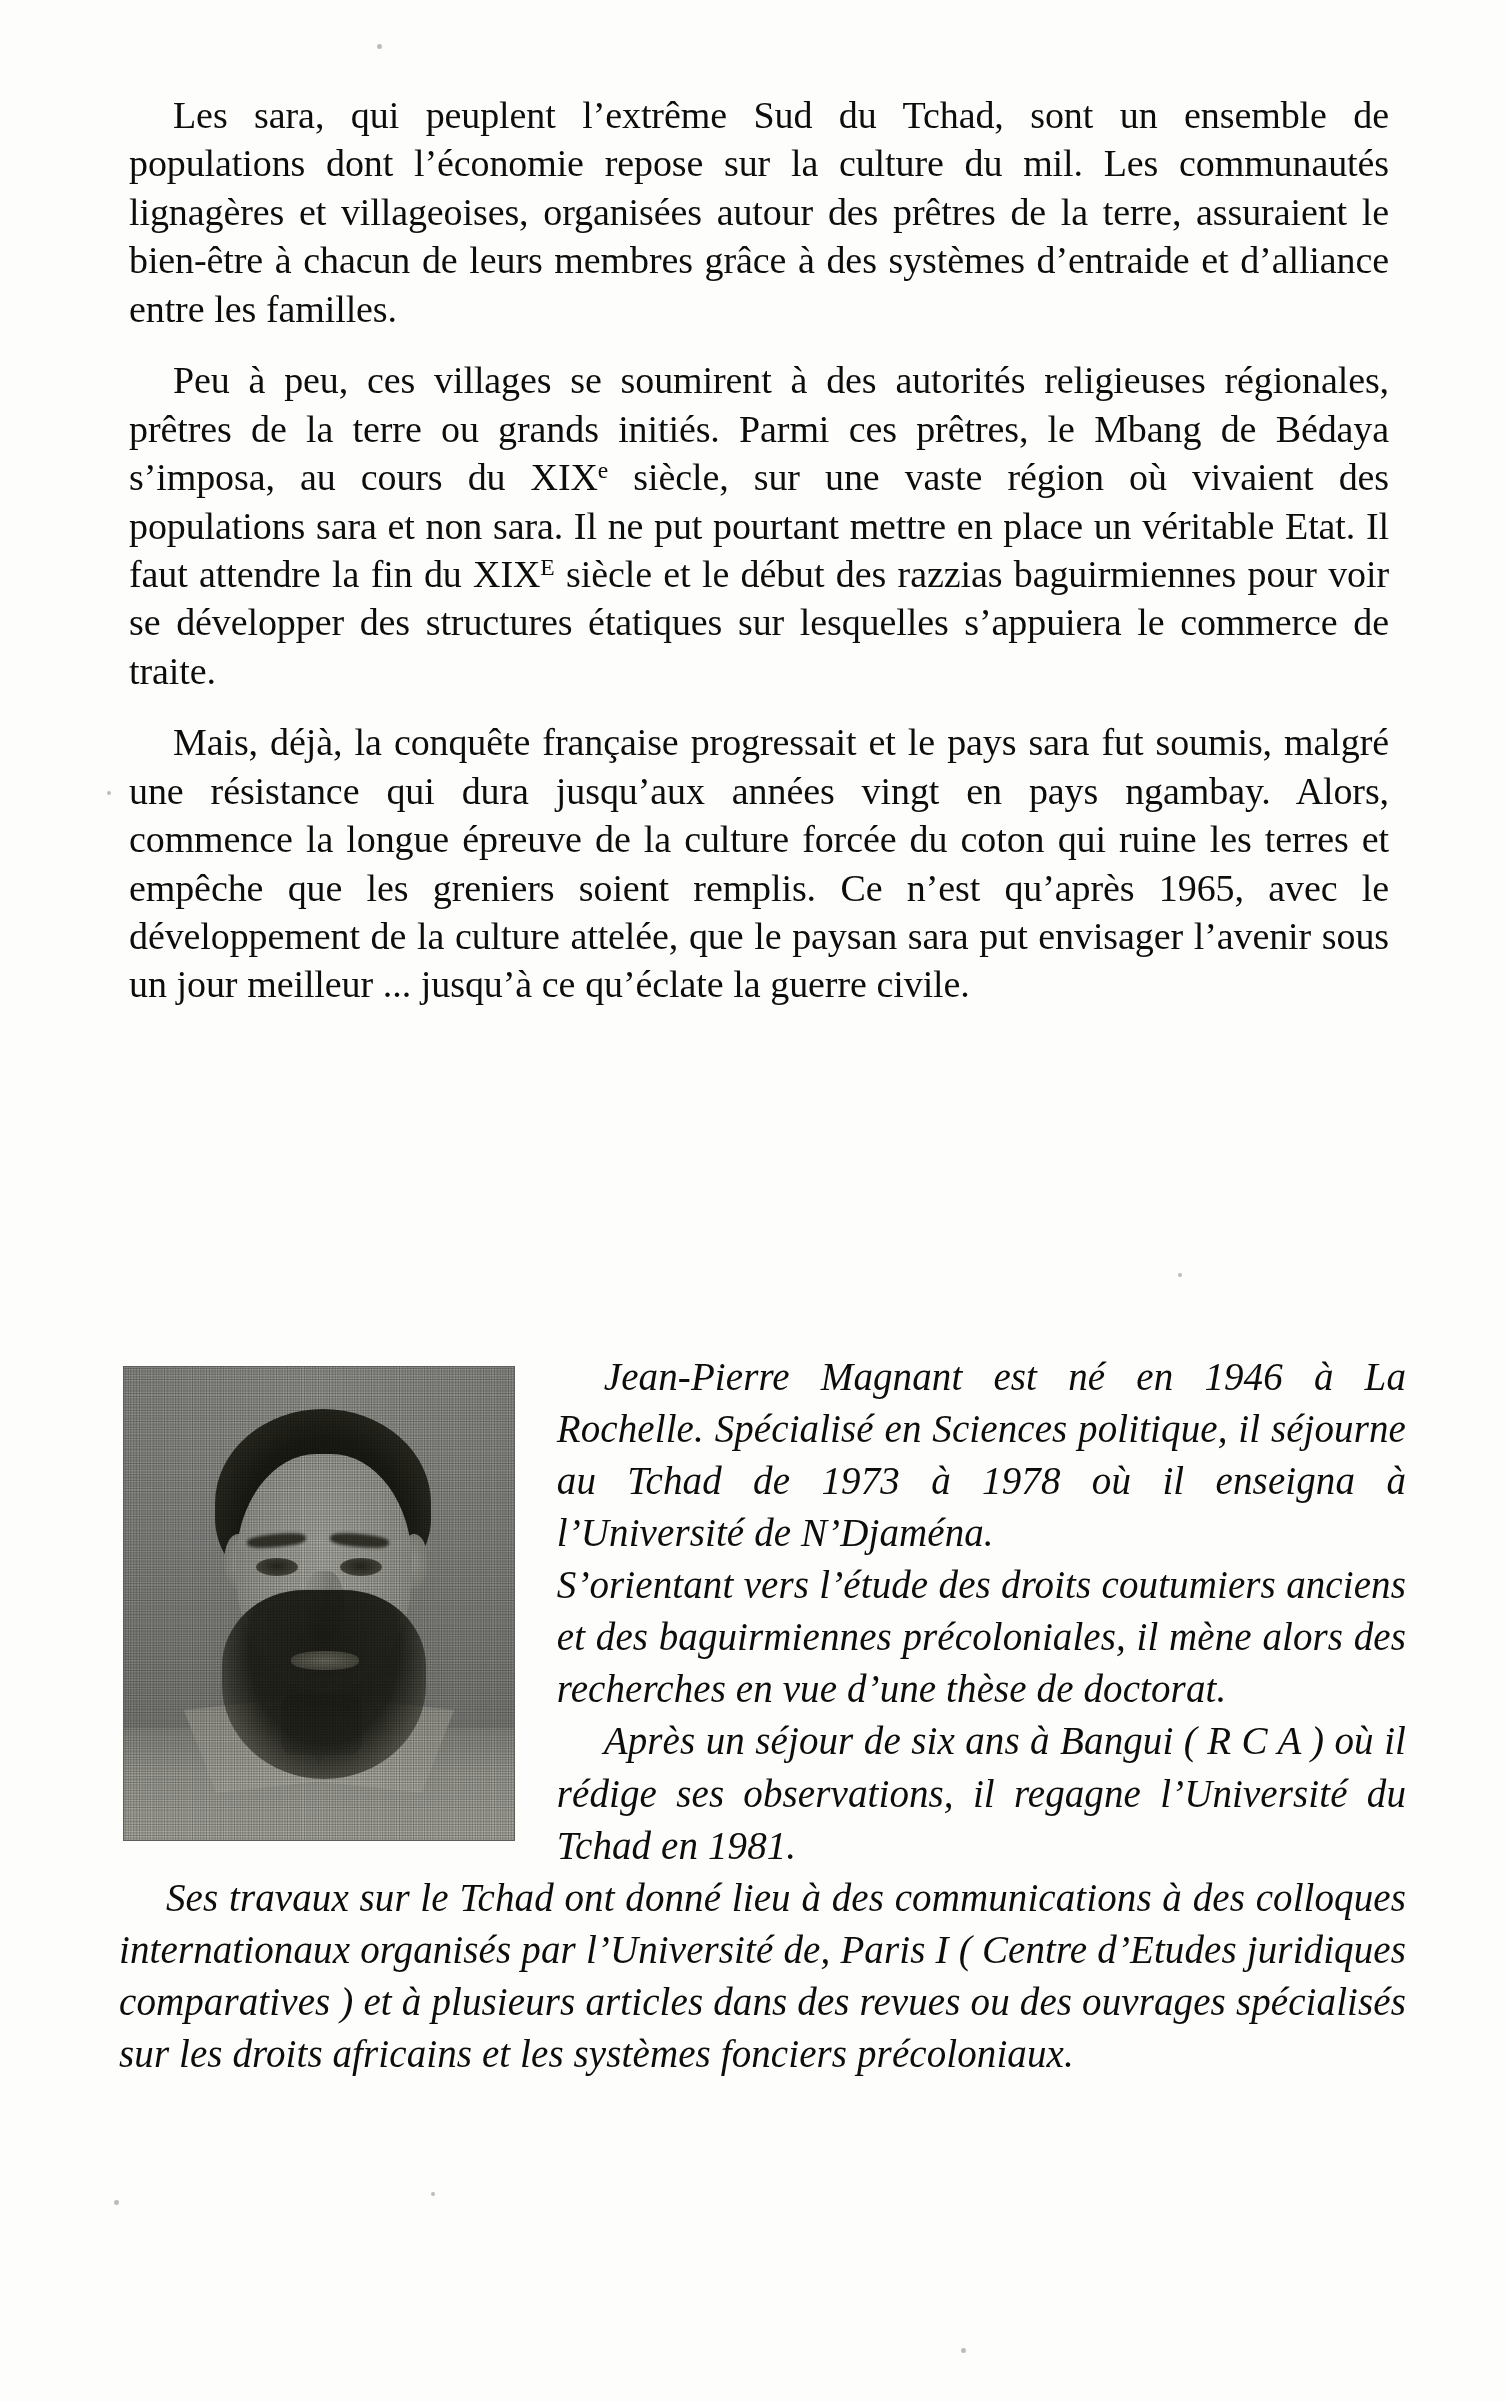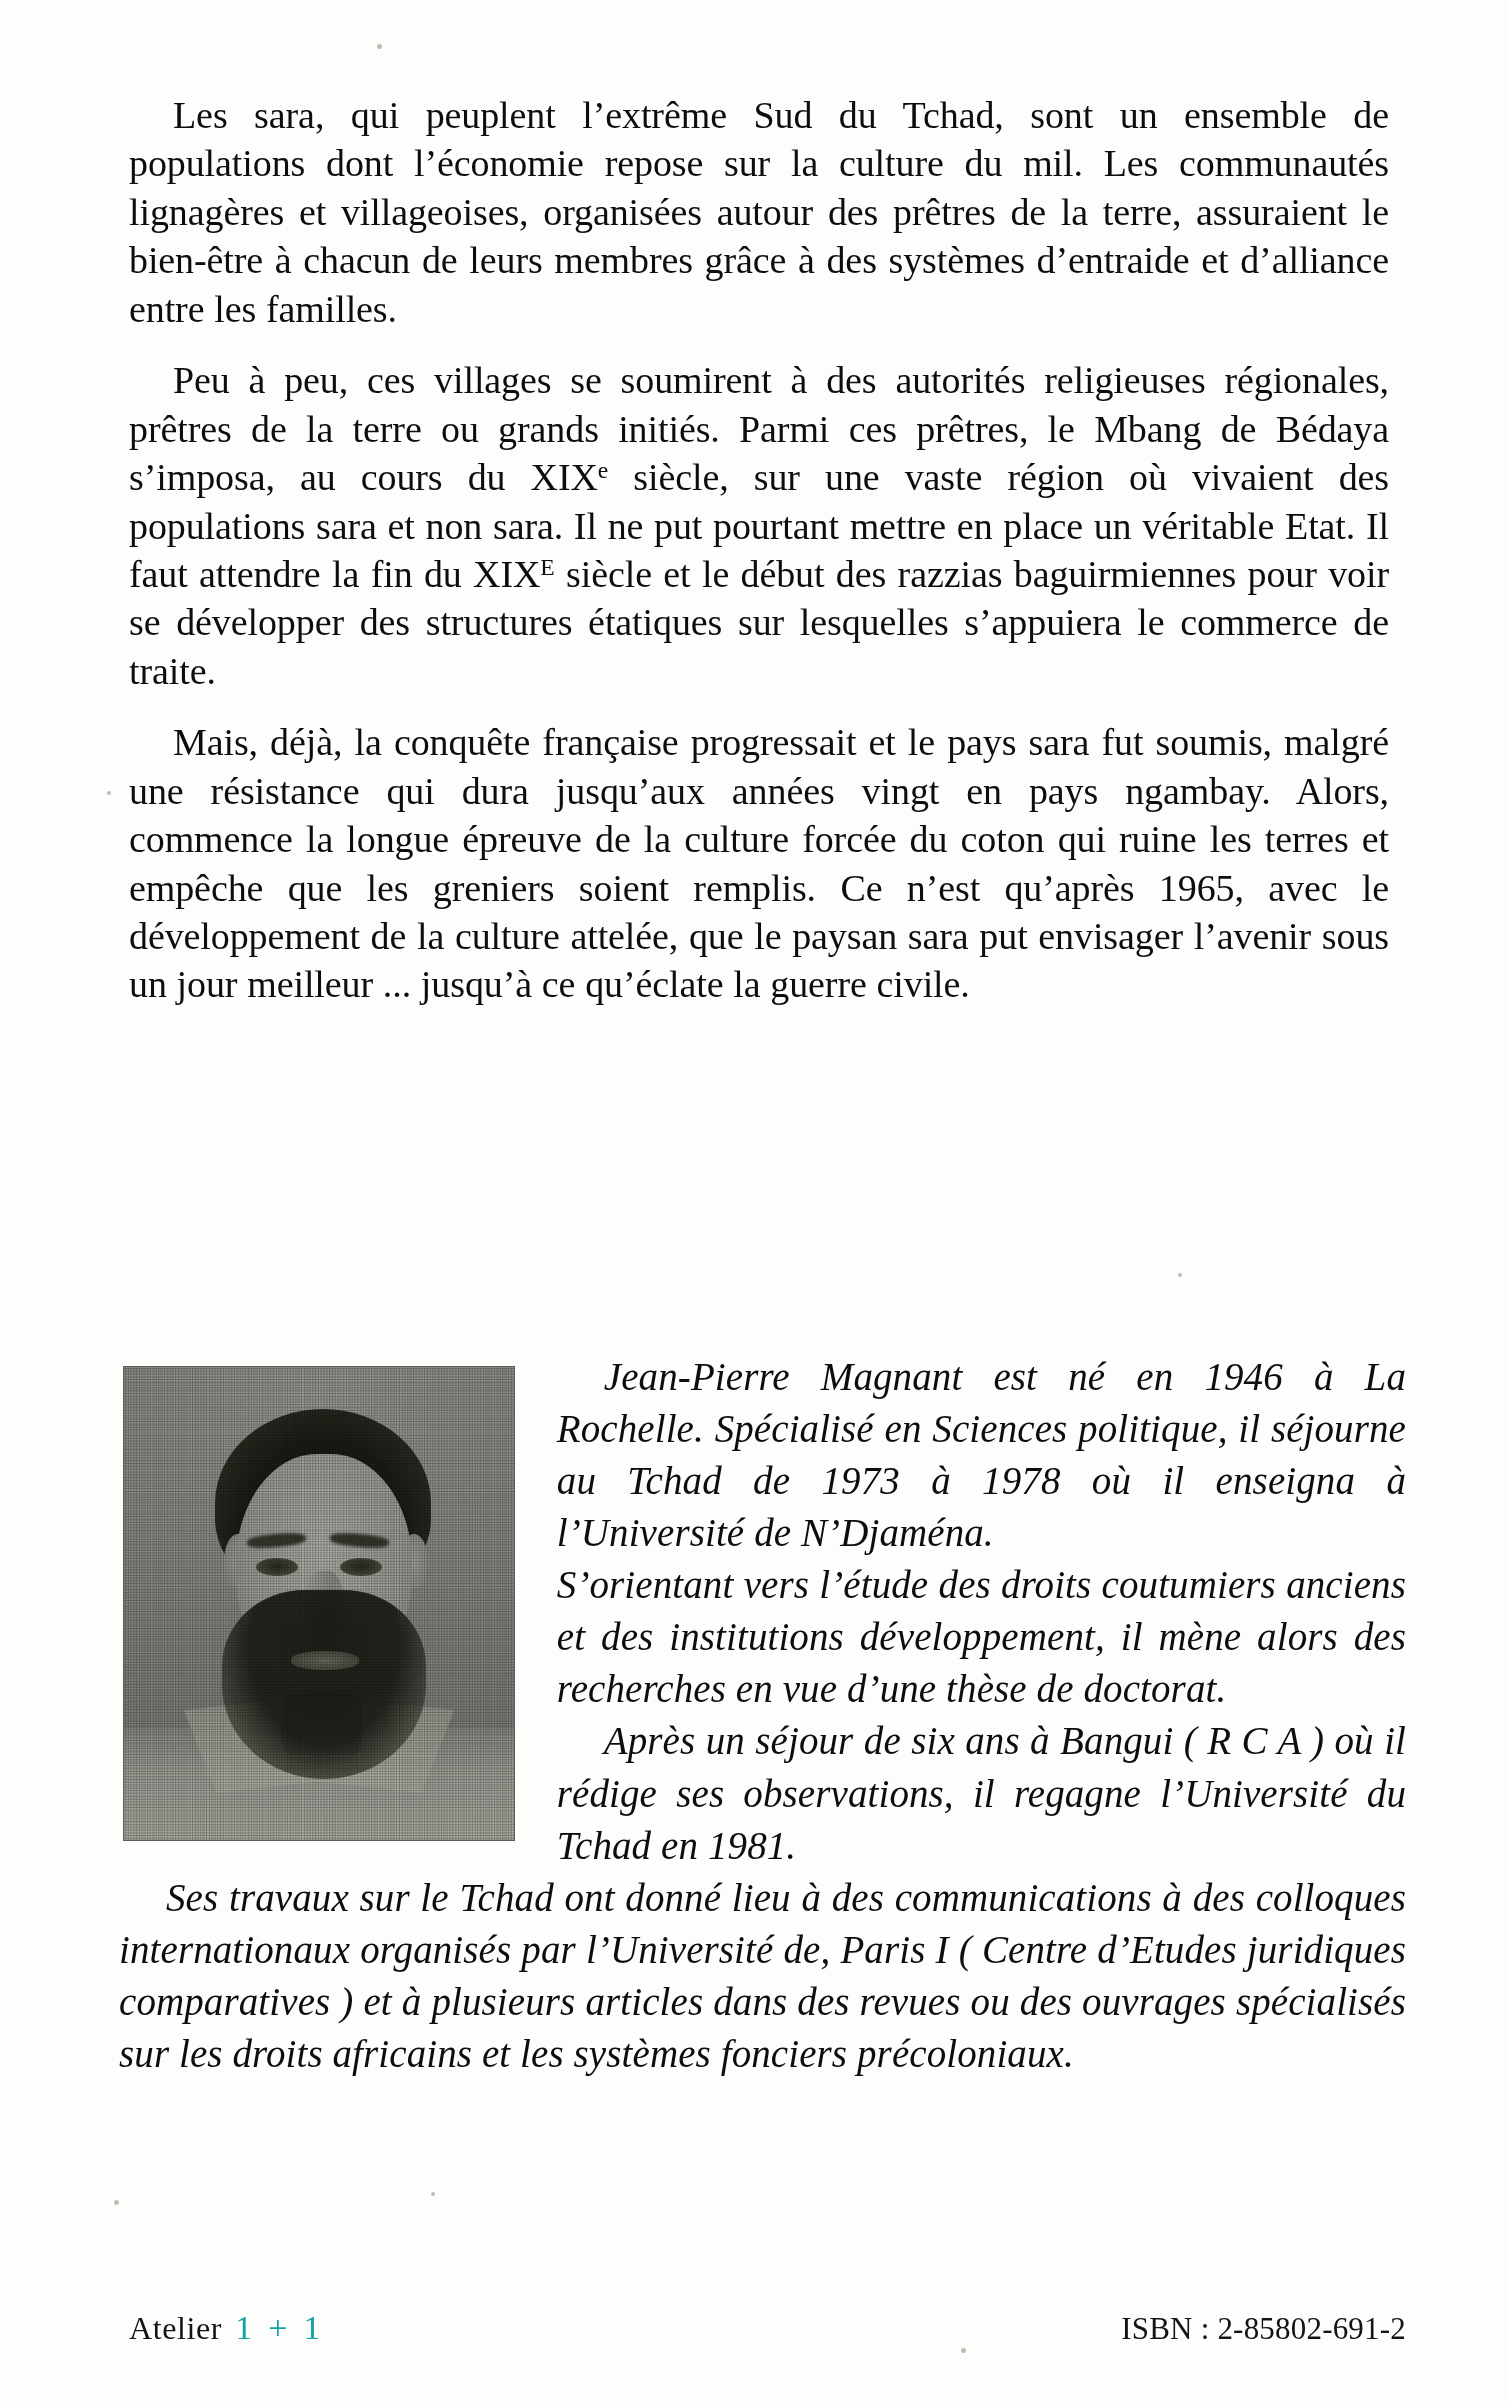--- a/index.html
+++ b/index.html
@@ -245,31 +245,25 @@
       <div class="eye-l"></div>
       <div class="eye-r"></div>
       <div class="nose"></div>
       <div class="beard"></div>
       <div class="mouth"></div>
       <div class="grain"></div>
       <div class="halftone"></div>
     </div>
 
     <p class="bio-para">Jean-Pierre Magnant est né en 1946 à La Rochelle. Spécialisé en Sciences politique, il séjourne au Tchad de 1973 à 1978 où il enseigna à l’Université de N’Djaména.</p>
-    <p class="bio-para tight">S’orientant vers l’étude des droits coutumiers anciens et des institutions développement, il mène alors des recherches en vue d’une thèse de doctorat.</p>
+    <p class="bio-para tight">S’orientant vers l’étude des droits coutumiers anciens et des baguirmiennes précoloniales, il mène alors des recherches en vue d’une thèse de doctorat.</p>
     <p class="bio-para">Après un séjour de six ans à Bangui ( R C A ) où il rédige ses observations, il regagne l’Université du Tchad en 1981.</p>
     <p class="bio-para">Ses travaux sur le Tchad ont donné lieu à des communications à des colloques internationaux organisés par l’Université de, Paris I ( Centre d’Etudes juridiques comparatives ) et à plusieurs articles dans des revues ou des ouvrages spécialisés sur les droits africains et les systèmes fonciers précoloniaux.</p>
   </div>
 
-  <div class="footer">
-    <div class="imprint">
-      <span>Atelier</span><span class="mark" style="color: rgb(18, 163, 163);">1 + 1</span>
-    </div>
-    <div class="isbn">ISBN : 2-85802-691-2</div>
-  </div>
 
   <div class="speck" style="left:377px;top:44px;width:4.7px;height:4.7px;"></div>
   <div class="speck" style="left:107px;top:791px;width:3.8px;height:3.8px;"></div>
   <div class="speck" style="left:114px;top:2200px;width:4.7px;height:4.7px;"></div>
   <div class="speck" style="left:431px;top:2192px;width:3.8px;height:3.8px;"></div>
   <div class="speck" style="left:961px;top:2348px;width:4.7px;height:4.7px;"></div>
   <div class="speck" style="left:1178px;top:1273px;width:3.8px;height:3.8px;"></div>
 
 </div>
 

